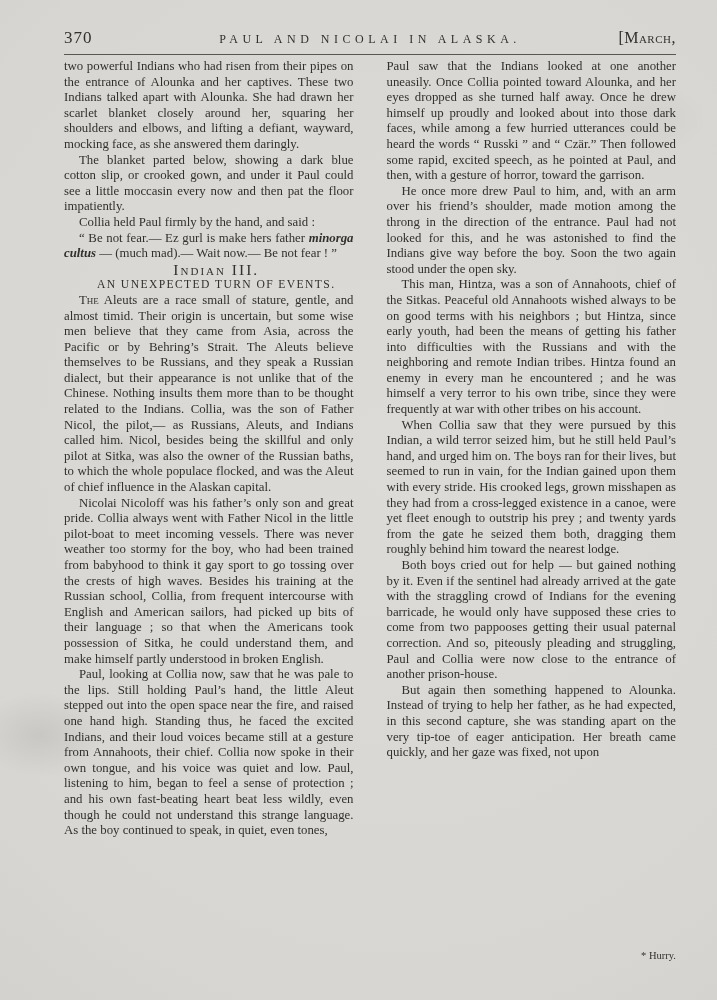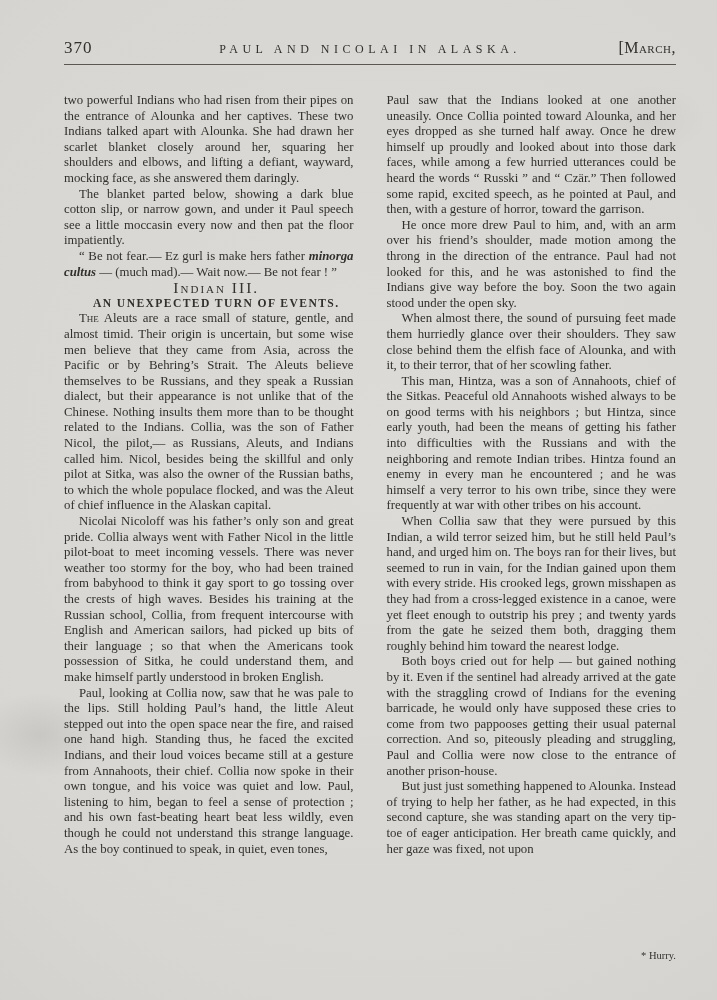--- a/index.html
+++ b/index.html
@@ -20,21 +20,20 @@
     color: #32302d;
     background:
       radial-gradient(ellipse 90px 60px at 40px 735px, rgba(110,104,95,0.14), rgba(110,104,95,0) 70%),
       radial-gradient(ellipse 60px 40px at 120px 450px, rgba(110,104,95,0.08), rgba(110,104,95,0) 70%),
       radial-gradient(ellipse 80px 50px at 650px 120px, rgba(110,104,95,0.06), rgba(110,104,95,0) 70%),
       radial-gradient(ellipse 130% 100% at 55% 45%, #dcdbd8 0%, #d7d6d3 55%, #cdccc9 88%, #c2c1be 100%);
   }
   .page-header {
     position: relative;
     height: 22px;
-    margin-top: 10px;
   }
   .page-num {
     position: absolute;
     left: 0;
     bottom: 0;
     font-size: 17px;
     letter-spacing: 1px;
   }
   .running-title {
     position: absolute;
@@ -55,21 +54,21 @@
     letter-spacing: 0.5px;
   }
   .rule {
     height: 1px;
     background: #5a5751;
     margin-top: 6px;
   }
   .columns {
     display: flex;
     gap: 33px;
-    margin-top: 28px;
+    margin-top: 4px;
   }
   .col {
     width: 291px;
     font-size: 12.8px;
     line-height: 15.6px;
     text-align: justify;
   }
   .col p {
     margin: 0;
     text-indent: 15px;
@@ -80,21 +79,21 @@
   .chapter-heading {
     font-weight: 400;
     font-variant: small-caps;
     font-size: 15.5px;
     letter-spacing: 2px;
     text-align: center;
     text-indent: 0;
     margin: 14px 0 13px 0;
   }
   .chapter-subheading {
-    font-weight: 700;
+    font-weight: 400;
     font-size: 11.6px;
     letter-spacing: 1.4px;
     text-align: center;
     text-indent: 0;
     margin: 0 0 14px 0;
   }
   .bi { font-style: italic; font-weight: 700; }
   .it { font-style: italic; }
   .sc { font-variant: small-caps; }
   .footnote-row {
@@ -116,36 +115,36 @@
     <span class="running-title">PAUL AND NICOLAI IN ALASKA.</span>
     <span class="issue-date">[March,</span>
   </header>
 
   <div class="rule"></div>
 
   <main class="columns">
 
     <div class="col">
       <p class="cont">two powerful Indians who had risen from their pipes on the entrance of Alounka and her captives. These two Indians talked apart with Alounka. She had drawn her scarlet blanket closely around her, squaring her shoulders and elbows, and lifting a defiant, wayward, mocking face, as she answered them daringly.</p>
-      <p>The blanket parted below, showing a dark blue cotton slip, or narrow gown, and under it Paul speech see a little moccasin every now and then pat the floor impatiently.</p>
+      <p>The blanket parted below, showing a dark blue cotton slip, or crooked gown, and under it Paul could see a little moccasin every now and then pat the floor impatiently.</p>
+      <p>Collia held Paul firmly by the hand, and said :</p>
       <p><span>“ Be not fear.— Ez gurl is make hers father </span><span class="bi">minorga cultus</span><span> — (much mad).— Wait now.— Be not fear ! ”</span></p>
       <p class="chapter-heading">Indian III.</p>
       <p class="chapter-subheading">AN UNEXPECTED TURN OF EVENTS.</p>
       <p><span class="sc">The</span><span> Aleuts are a race small of stature, gentle, and almost timid.  Their origin is uncertain, but some wise men believe that they came from Asia, across the Pacific or by Behring’s Strait.  The Aleuts believe themselves to be Russians, and they speak a Russian dialect, but their appearance is not unlike that of the Chinese.  Nothing insults them more than to be thought related to the Indians. Collia, was the son of Father Nicol, the pilot,— as Russians, Aleuts, and Indians called him.  Nicol, besides being the skillful and only pilot at Sitka, was also the owner of the Russian baths, to which the whole populace flocked, and was the Aleut of chief influence in the Alaskan capital.</span></p>
       <p>Nicolai Nicoloff was his father’s only son and great pride.  Collia always went with Father Nicol in the little pilot-boat to meet incoming vessels. There was never weather too stormy for the boy, who had been trained from babyhood to think it gay sport to go tossing over the crests of high waves.  Besides his training at the Russian school, Collia, from frequent intercourse with English and American sailors, had picked up bits of their language ;  so that when the Americans took possession of Sitka, he could understand them, and make himself partly understood in broken English.</p>
       <p>Paul, looking at Collia now, saw that he was pale to the lips.  Still holding Paul’s hand, the little Aleut stepped out into the open space near the fire, and raised one hand high.  Standing thus, he faced the excited Indians, and their loud voices became still at a gesture from Annahoots, their chief. Collia now spoke in their own tongue, and his voice was quiet and low.  Paul, listening to him, began to feel a sense of protection ;  and his own fast-beating heart beat less wildly, even though he could not understand this strange language.  As the boy continued to speak, in quiet, even tones,</p>
     </div>
 
     <div class="col">
       <p class="cont">Paul saw that the Indians looked at one another uneasily.  Once Collia pointed toward Alounka, and her eyes dropped as she turned half away. Once he drew himself up proudly and looked about into those dark faces, while among a few hurried utterances could be heard the words “ Russki ” and “ Czär.”  Then followed some rapid, excited speech, as he pointed at Paul, and then, with a gesture of horror, toward the garrison.</p>
       <p>He once more drew Paul to him, and, with an arm over his friend’s shoulder, made motion among the throng in the direction of the entrance. Paul had not looked for this, and he was astonished to find the Indians give way before the boy. Soon the two again stood under the open sky.</p>
-      <p>When almost there, the sound of pursuing feet made them hurriedly glance over their shoulders. They saw close behind them the elfish face of Alounka, and with it, to their terror, that of her scowling father.</p>
       <p>This man, Hintza, was a son of Annahoots, chief of the Sitkas.  Peaceful old Annahoots wished always to be on good terms with his neighbors ;  but Hintza, since early youth, had been the means of getting his father into difficulties with the Russians and with the neighboring and remote Indian tribes.  Hintza found an enemy in every man he encountered ;  and he was himself a very terror to his own tribe, since they were frequently at war with other tribes on his account.</p>
       <p>When Collia saw that they were pursued by this Indian, a wild terror seized him, but he still held Paul’s hand, and urged him on.  The boys ran for their lives, but seemed to run in vain, for the Indian gained upon them with every stride.  His crooked legs, grown misshapen as they had from a cross-legged existence in a canoe, were yet fleet enough to outstrip his prey ;  and twenty yards from the gate he seized them both, dragging them roughly behind him toward the nearest lodge.</p>
       <p>Both boys cried out for help — but gained nothing by it.  Even if the sentinel had already arrived at the gate with the straggling crowd of Indians for the evening barricade, he would only have supposed these cries to come from two pappooses getting their usual paternal correction. And so, piteously pleading and struggling, Paul and Collia were now close to the entrance of another prison-house.</p>
-      <p>But just just something happened to Alounka. Instead of trying to help her father, as he had expected, in this second capture, she was standing apart on the very tip-toe of eager anticipation.  Her breath came quickly, and her gaze was fixed, not upon</p>
+      <p>But again then something happened to Alounka. Instead of trying to help her father, as he had expected, in this second capture, she was standing apart on the very tip-toe of eager anticipation.  Her breath came quickly, and her gaze was fixed, not upon</p>
     </div>
 
   </main>
 
   <div class="footnote-row">* Hurry.</div>
 
 </div>
 
 </body></html>

